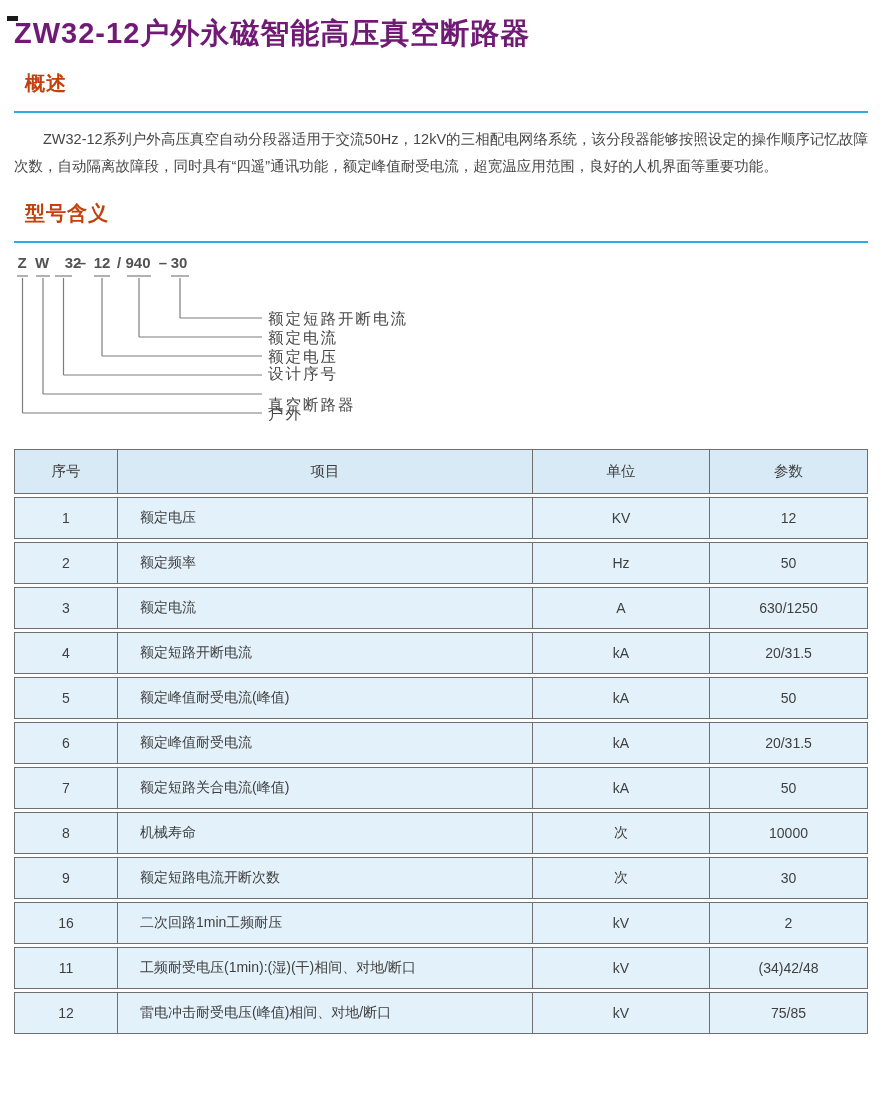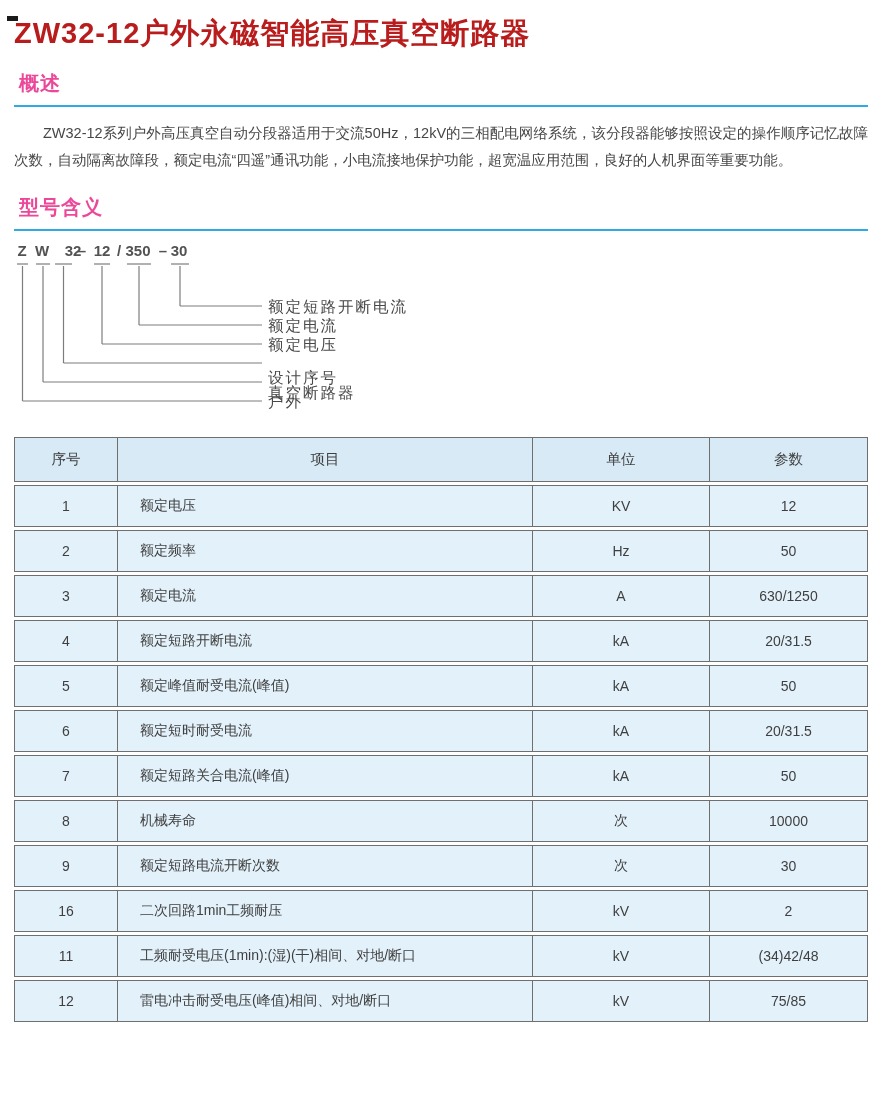--- a/index.html
+++ b/index.html
@@ -9,31 +9,31 @@
     color:#3f3f3f;
     position:relative;
     overflow:hidden;
   }
   .page{position:relative;width:882px;height:1112px;background:#fff;}
 
   .corner-mark{position:absolute;left:7px;top:0;width:11px;height:5px;background:#1a1a1a;}
 
   .doc-title{
     margin:16px 14px 0 14px;
-    font-size:29px;font-weight:bold;color:#b91c1c;
+    font-size:29px;font-weight:bold;color:#701a75;
     letter-spacing:1px;line-height:34px;
   }
 
   .section{margin:0 14px;}
   .section-head{
     border-bottom:2px solid #2fabe1;
     padding-bottom:5px;
   }
   .section-head h2{
-    margin:5px;font-size:20px;font-weight:bold;color:#ec4899;
+    margin:11px;font-size:20px;font-weight:bold;color:#c2410c;
     letter-spacing:1px;line-height:24px;
   }
   .sec-overview{margin-top:21px;}
   .sec-model{margin-top:21px;}
   .sec-params{margin-top:42px;}
 
   .overview-text{
     margin:13px 14px 0 14px;
     font-size:14.5px;line-height:27px;color:#474747;
     text-indent:2em;text-align:justify;
@@ -78,21 +78,21 @@
 
   <div class="corner-mark"></div>
 
   <h1 class="doc-title">ZW32-12户外永磁智能高压真空断路器</h1>
 
   <div class="section sec-overview">
     <div class="section-head">
       <h2>概述</h2>
     </div>
   </div>
-  <p class="overview-text">ZW32-12系列户外高压真空自动分段器适用于交流50Hz，12kV的三相配电网络系统，该分段器能够按照设定的操作顺序记忆故障次数，自动隔离故障段，额定电流“四遥”通讯功能，小电流接地保护功能，超宽温应用范围，良好的人机界面等重要功能。</p>
+  <p class="overview-text">ZW32-12系列户外高压真空自动分段器适用于交流50Hz，12kV的三相配电网络系统，该分段器能够按照设定的操作顺序记忆故障次数，自动隔离故障段，同时具有“四遥”通讯功能，额定峰值耐受电流，超宽温应用范围，良好的人机界面等重要功能。</p>
 
   <div class="section sec-model">
     <div class="section-head">
       <h2>型号含义</h2>
     </div>
   </div>
 
   <div class="model-diagram">
     <svg width="882" height="172">
       <g stroke="#7d7d7d" stroke-width="1.2" fill="none">
@@ -119,28 +119,28 @@
         <line x1="22.5" y1="159" x2="262" y2="159"></line>
       </g>
     </svg>
 
     <span class="model-token" style="left:15px;width:14px;">Z</span>
     <span class="model-token" style="left:34px;width:16px;">W</span>
     <span class="model-token" style="left:63px;width:20px;">32</span>
     <span class="model-token" style="left:76px;width:12px;">–</span>
     <span class="model-token" style="left:92px;width:20px;">12</span>
     <span class="model-token" style="left:114px;width:10px;">/</span>
-    <span class="model-token" style="left:125px;width:26px;">350</span>
+    <span class="model-token" style="left:125px;width:26px;">940</span>
     <span class="model-token" style="left:157px;width:12px;">–</span>
     <span class="model-token" style="left:169px;width:20px;">30</span>
 
     <div class="model-label" style="top:56px;">额定短路开断电流</div>
     <div class="model-label" style="top:75px;">额定电流</div>
     <div class="model-label" style="top:94px;">额定电压</div>
-    <div class="model-label" style="top:127px;">设计序号</div>
+    <div class="model-label" style="top:111px;">设计序号</div>
     <div class="model-label" style="top:142px;">真空断路器</div>
     <div class="model-label" style="top:151px;">户外</div>
   </div>
 
 
   <table class="param-table">
     <colgroup>
         <col class="c1">
         <col class="c2">
         <col class="c3">
@@ -178,21 +178,21 @@
         <td>20/31.5</td>
       </tr>
       <tr>
         <td>5</td>
         <td class="item">额定峰值耐受电流(峰值)</td>
         <td>kA</td>
         <td>50</td>
       </tr>
       <tr>
         <td>6</td>
-        <td class="item">额定短时耐受电流</td>
+        <td class="item">额定峰值耐受电流</td>
         <td>kA</td>
         <td>20/31.5</td>
       </tr>
       <tr>
         <td>7</td>
         <td class="item">额定短路关合电流(峰值)</td>
         <td>kA</td>
         <td>50</td>
       </tr>
       <tr>

